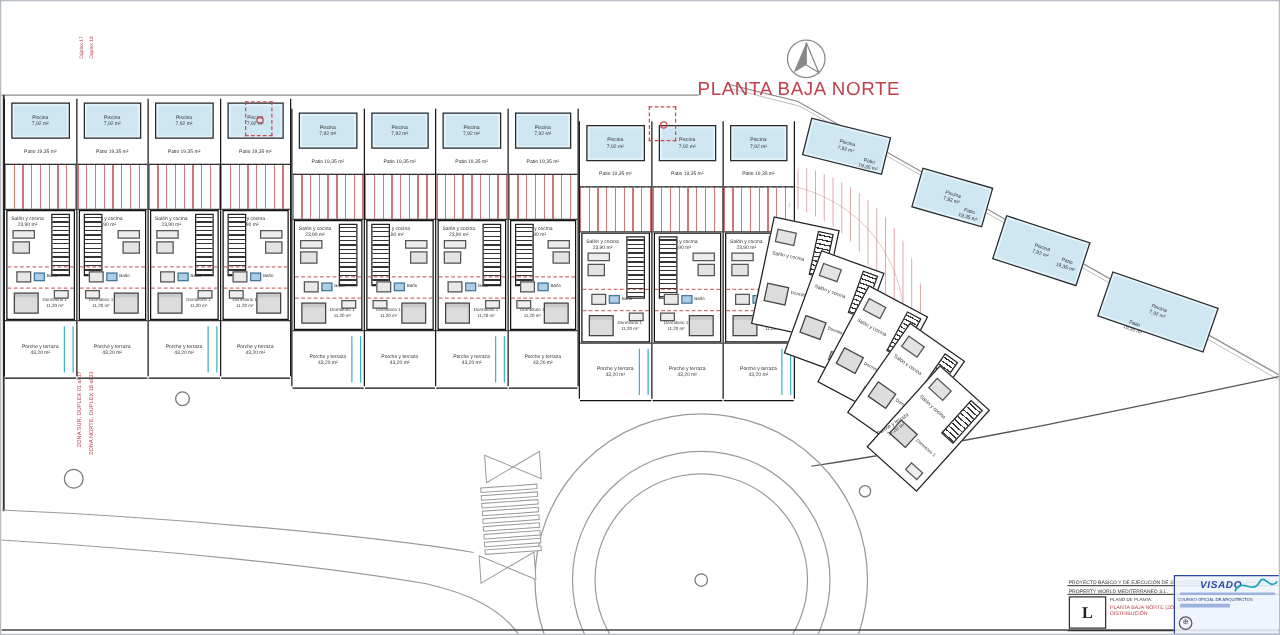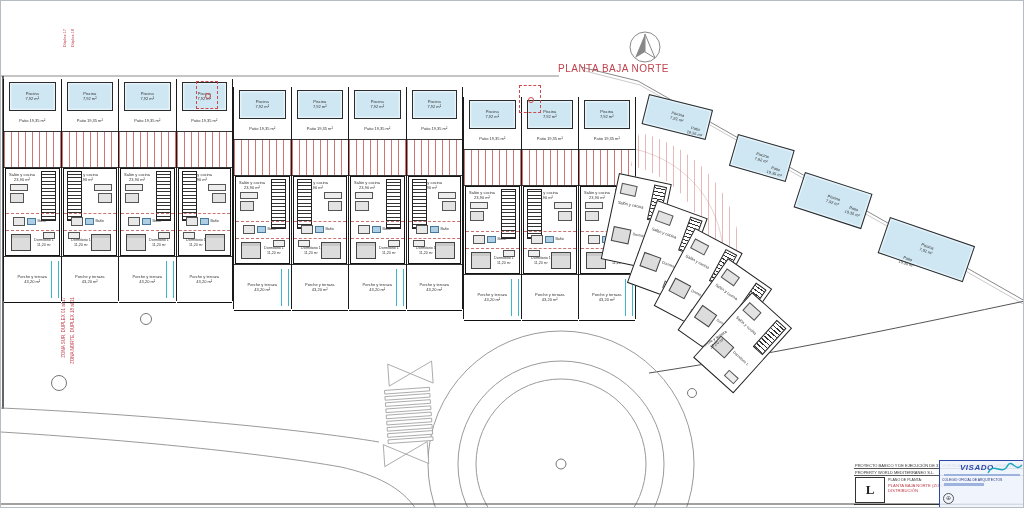--- a/index.html
+++ b/index.html
@@ -113,21 +113,21 @@
 
     <g>
       <circle cx="644" cy="46" r="15" stroke="#8a8a8a" stroke-width="1" fill="none"></circle>
       <path d="M644,33 L634,57 L644,51 Z" fill="#888"></path>
       <path d="M644,33 L654,57 L644,51 Z" fill="none" stroke="#888" stroke-width="1"></path>
     </g>
 
     <line x1="0" y1="503" x2="1024" y2="503" stroke="#444" stroke-width="1.2"></line>
   </svg>
 
-  <div class="abs redtxt" style="left:557px;top:62px;font-size:10px;letter-spacing:.5px;">PLANTA BAJA NORTE</div>
+  <div class="abs redtxt" style="left:557px;top:62px;font-size:15px;letter-spacing:.5px;">PLANTA BAJA NORTE</div>
   <div class="abs redtxt vert" style="left:61px;top:28px;font-size:4px;">Dúplex 17</div>
   <div class="abs redtxt vert" style="left:69px;top:28px;font-size:4px;">Dúplex 18</div>
   <div class="abs redtxt vert" style="left:60px;top:296px;font-size:4.5px;">ZONA SUR, DUPLEX 01 al 17</div>
   <div class="abs redtxt vert" style="left:69px;top:296px;font-size:4.5px;">ZONA NORTE, DUPLEX 18 al 31</div>
   <div class="abs redtxt" style="left:742px;top:346px;font-size:6px;transform:rotate(-33deg);">Dúplex 31</div>
 
   <div id="gen">
       <div class="block" style="left: 2px; top: 78px;">
         <div class="unit" style="width: 57.5px;">
     <div class="pool t4">

